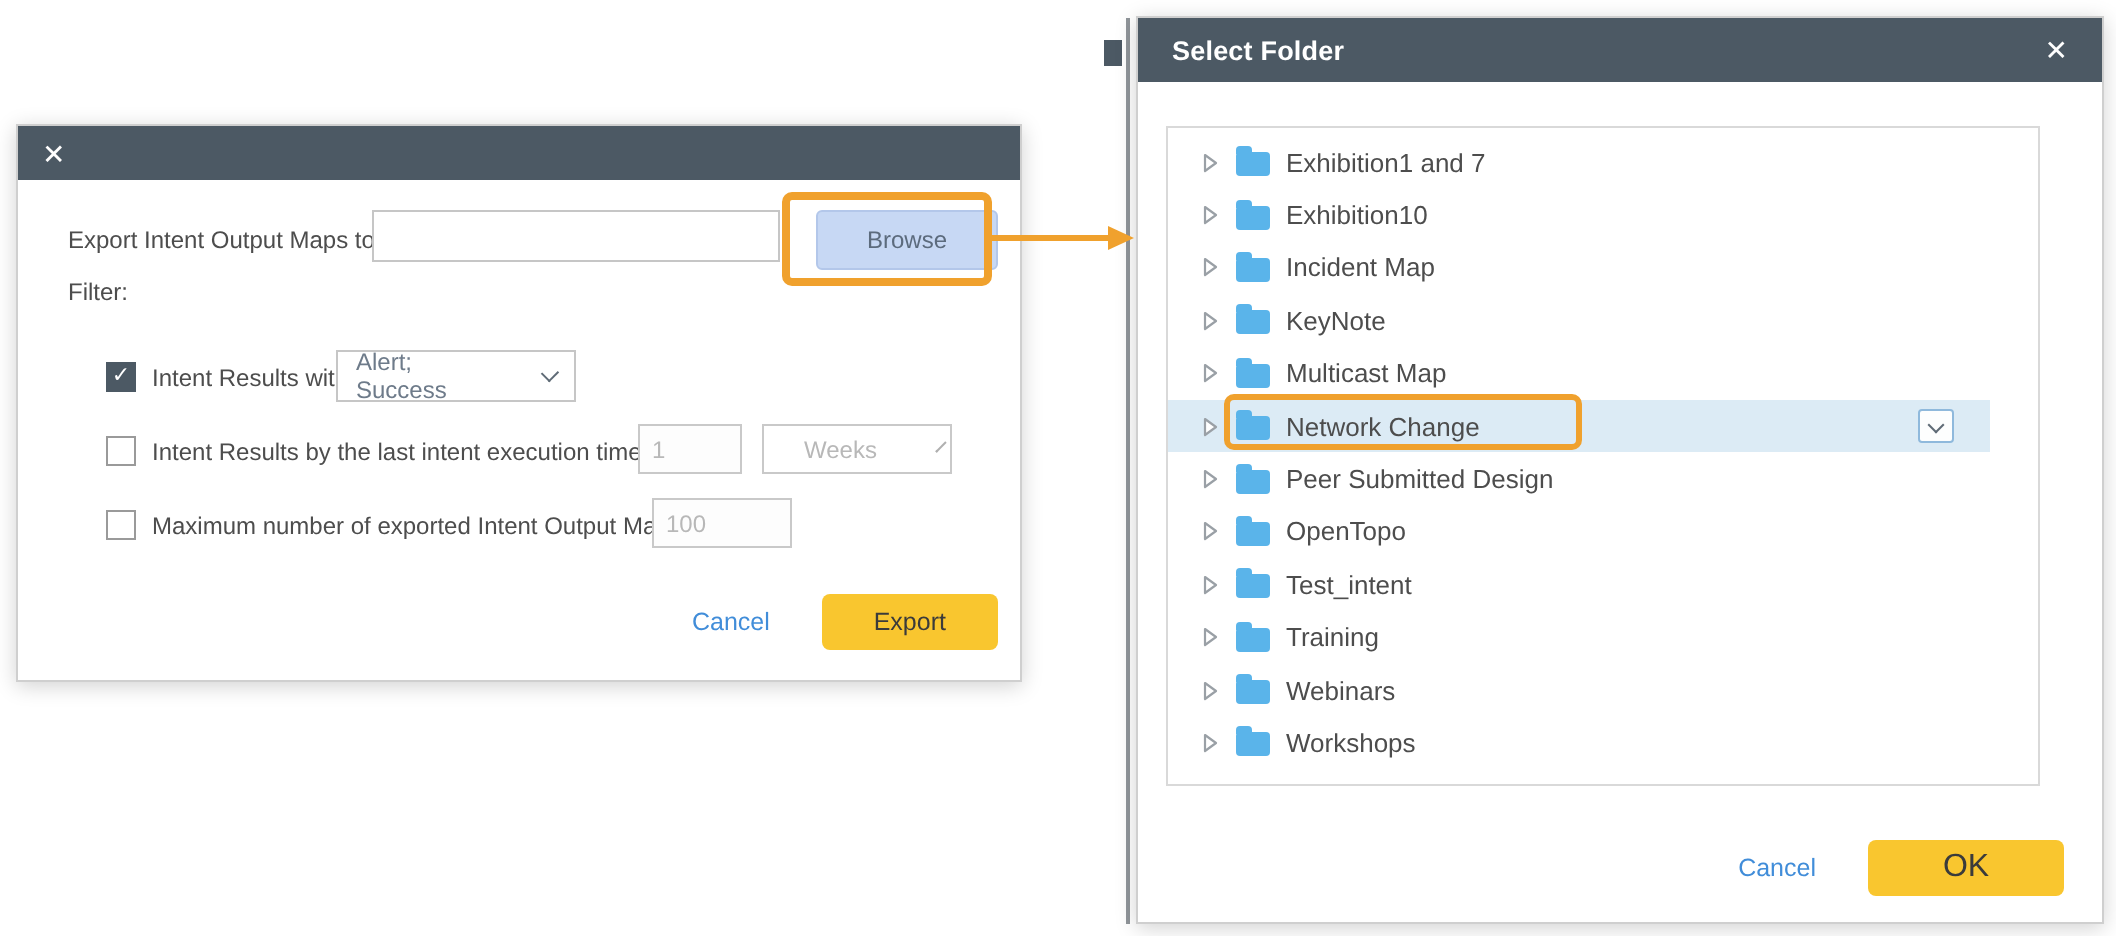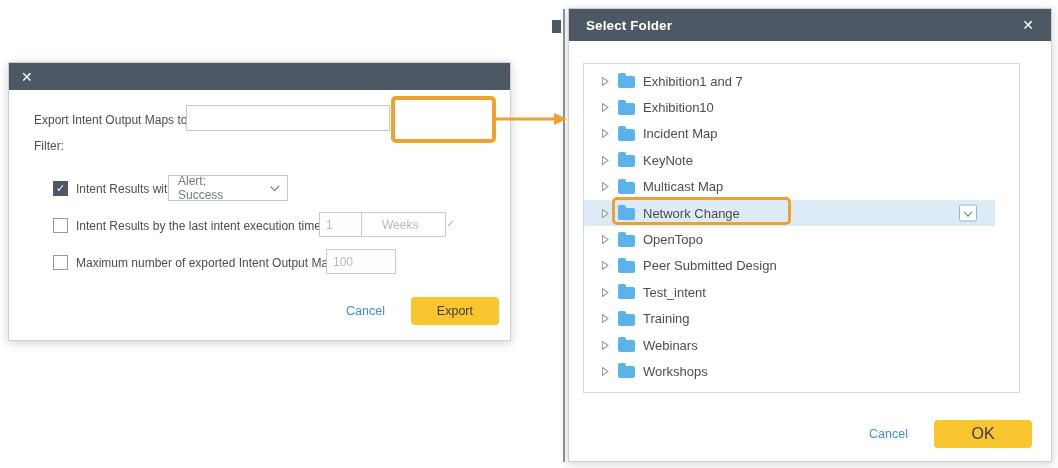--- a/index.html
+++ b/index.html
@@ -75,38 +75,39 @@
   <div class="bg-edge"></div>
   <div class="bg-frag"></div>
 
   <div class="dialog dlg-export">
     <div class="titlebar">
       <span class="close-x">✕</span>
     </div>
 
     <span class="lbl abs" style="left:25px; top:50px;">Export Intent Output Maps to:</span>
     <input class="txt-input abs" style="left: 177px; top: 42px; width: 204px;" value="">
+    <button class="btn-browse abs" style="left:399px; top:42px;">Browse</button>
 
     <span class="lbl abs" style="left:25px; top:76px;">Filter:</span>
 
     <div class="filter-row" style="top:113px;">
       <span class="cb checked">✓</span>
       <span class="lbl">Intent Results with:</span>
     </div>
     <div class="selbox" style="left:159px; top:112px; width:120px; height:26px;">
       <span>Alert; Success</span>
       <span class="chev"></span>
     </div>
 
     <div class="filter-row" style="top:150px;">
       <span class="cb"></span>
       <span class="lbl">Intent Results by the last intent execution time:</span>
     </div>
     <input class="txt-input disabled abs" style="left: 310px; top: 149px; width: 52px; height: 25px;" disabled="" value="1">
-    <div class="selbox disabled" style="left:352px; top:149px; width:85px; height:25px;padding-left:20px;">
+    <div class="selbox disabled" style="left:372px; top:149px; width:95px; height:25px;padding-left:20px;">
       <span>Weeks</span>
       <span class="chev"></span>
     </div>
 
     <div class="filter-row" style="top:187px;">
       <span class="cb"></span>
       <span class="lbl">Maximum number of exported Intent Output Maps:</span>
     </div>
     <input class="txt-input disabled abs" style="left: 317px; top: 186px; width: 70px; height: 25px;" disabled="" value="100">
 
@@ -180,30 +181,30 @@
             <span class="chev"></span>
           </span>
         </div>
         <div class="tree-row">
           <span class="expand">
             <svg width="9" height="11" viewBox="0 0 9 11">
               <path d="M1.5 1.5 L7 5.5 L1.5 9.5 Z" fill="#fff" stroke="#9aa0a6" stroke-width="1.1" stroke-linejoin="round"></path>
             </svg>
           </span>
           <span class="folder-ic"></span>
+          <span class="tree-label">Peer Submitted Design</span>
+        </div>
+        <div class="tree-row">
+          <span class="expand">
+            <svg width="9" height="11" viewBox="0 0 9 11">
+              <path d="M1.5 1.5 L7 5.5 L1.5 9.5 Z" fill="#fff" stroke="#9aa0a6" stroke-width="1.1" stroke-linejoin="round"></path>
+            </svg>
+          </span>
+          <span class="folder-ic"></span>
           <span class="tree-label">OpenTopo</span>
-        </div>
-        <div class="tree-row">
-          <span class="expand">
-            <svg width="9" height="11" viewBox="0 0 9 11">
-              <path d="M1.5 1.5 L7 5.5 L1.5 9.5 Z" fill="#fff" stroke="#9aa0a6" stroke-width="1.1" stroke-linejoin="round"></path>
-            </svg>
-          </span>
-          <span class="folder-ic"></span>
-          <span class="tree-label">Peer Submitted Design</span>
         </div>
         <div class="tree-row">
           <span class="expand">
             <svg width="9" height="11" viewBox="0 0 9 11">
               <path d="M1.5 1.5 L7 5.5 L1.5 9.5 Z" fill="#fff" stroke="#9aa0a6" stroke-width="1.1" stroke-linejoin="round"></path>
             </svg>
           </span>
           <span class="folder-ic"></span>
           <span class="tree-label">Test_intent</span>
         </div>

